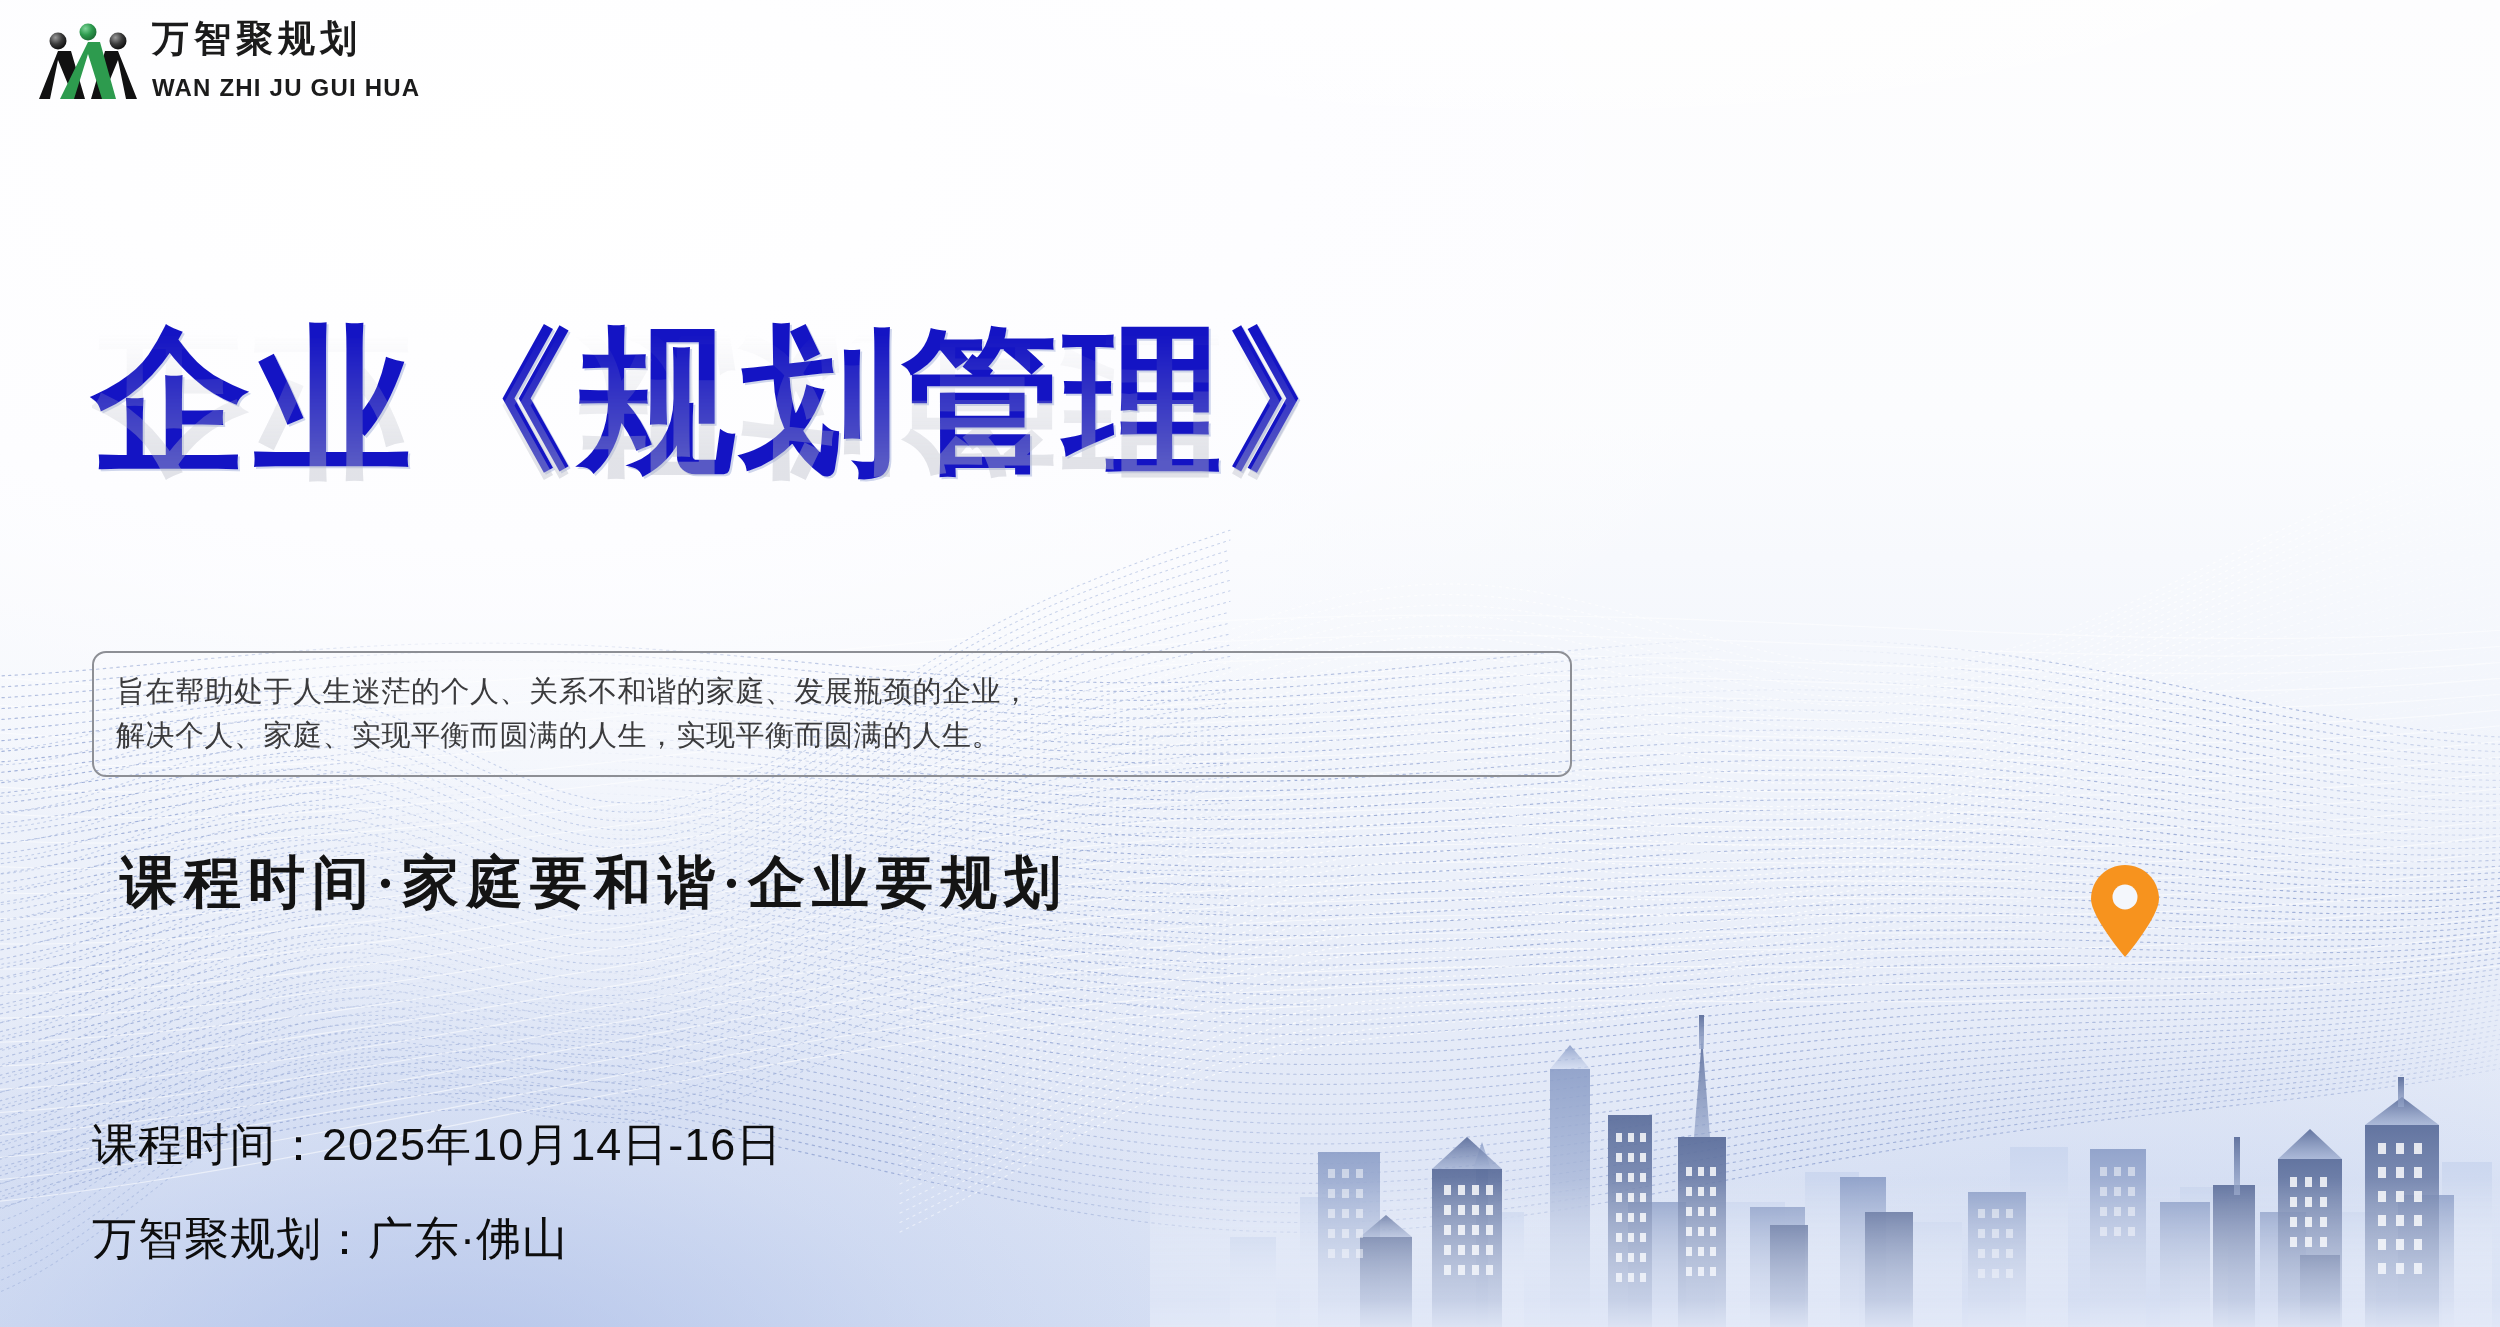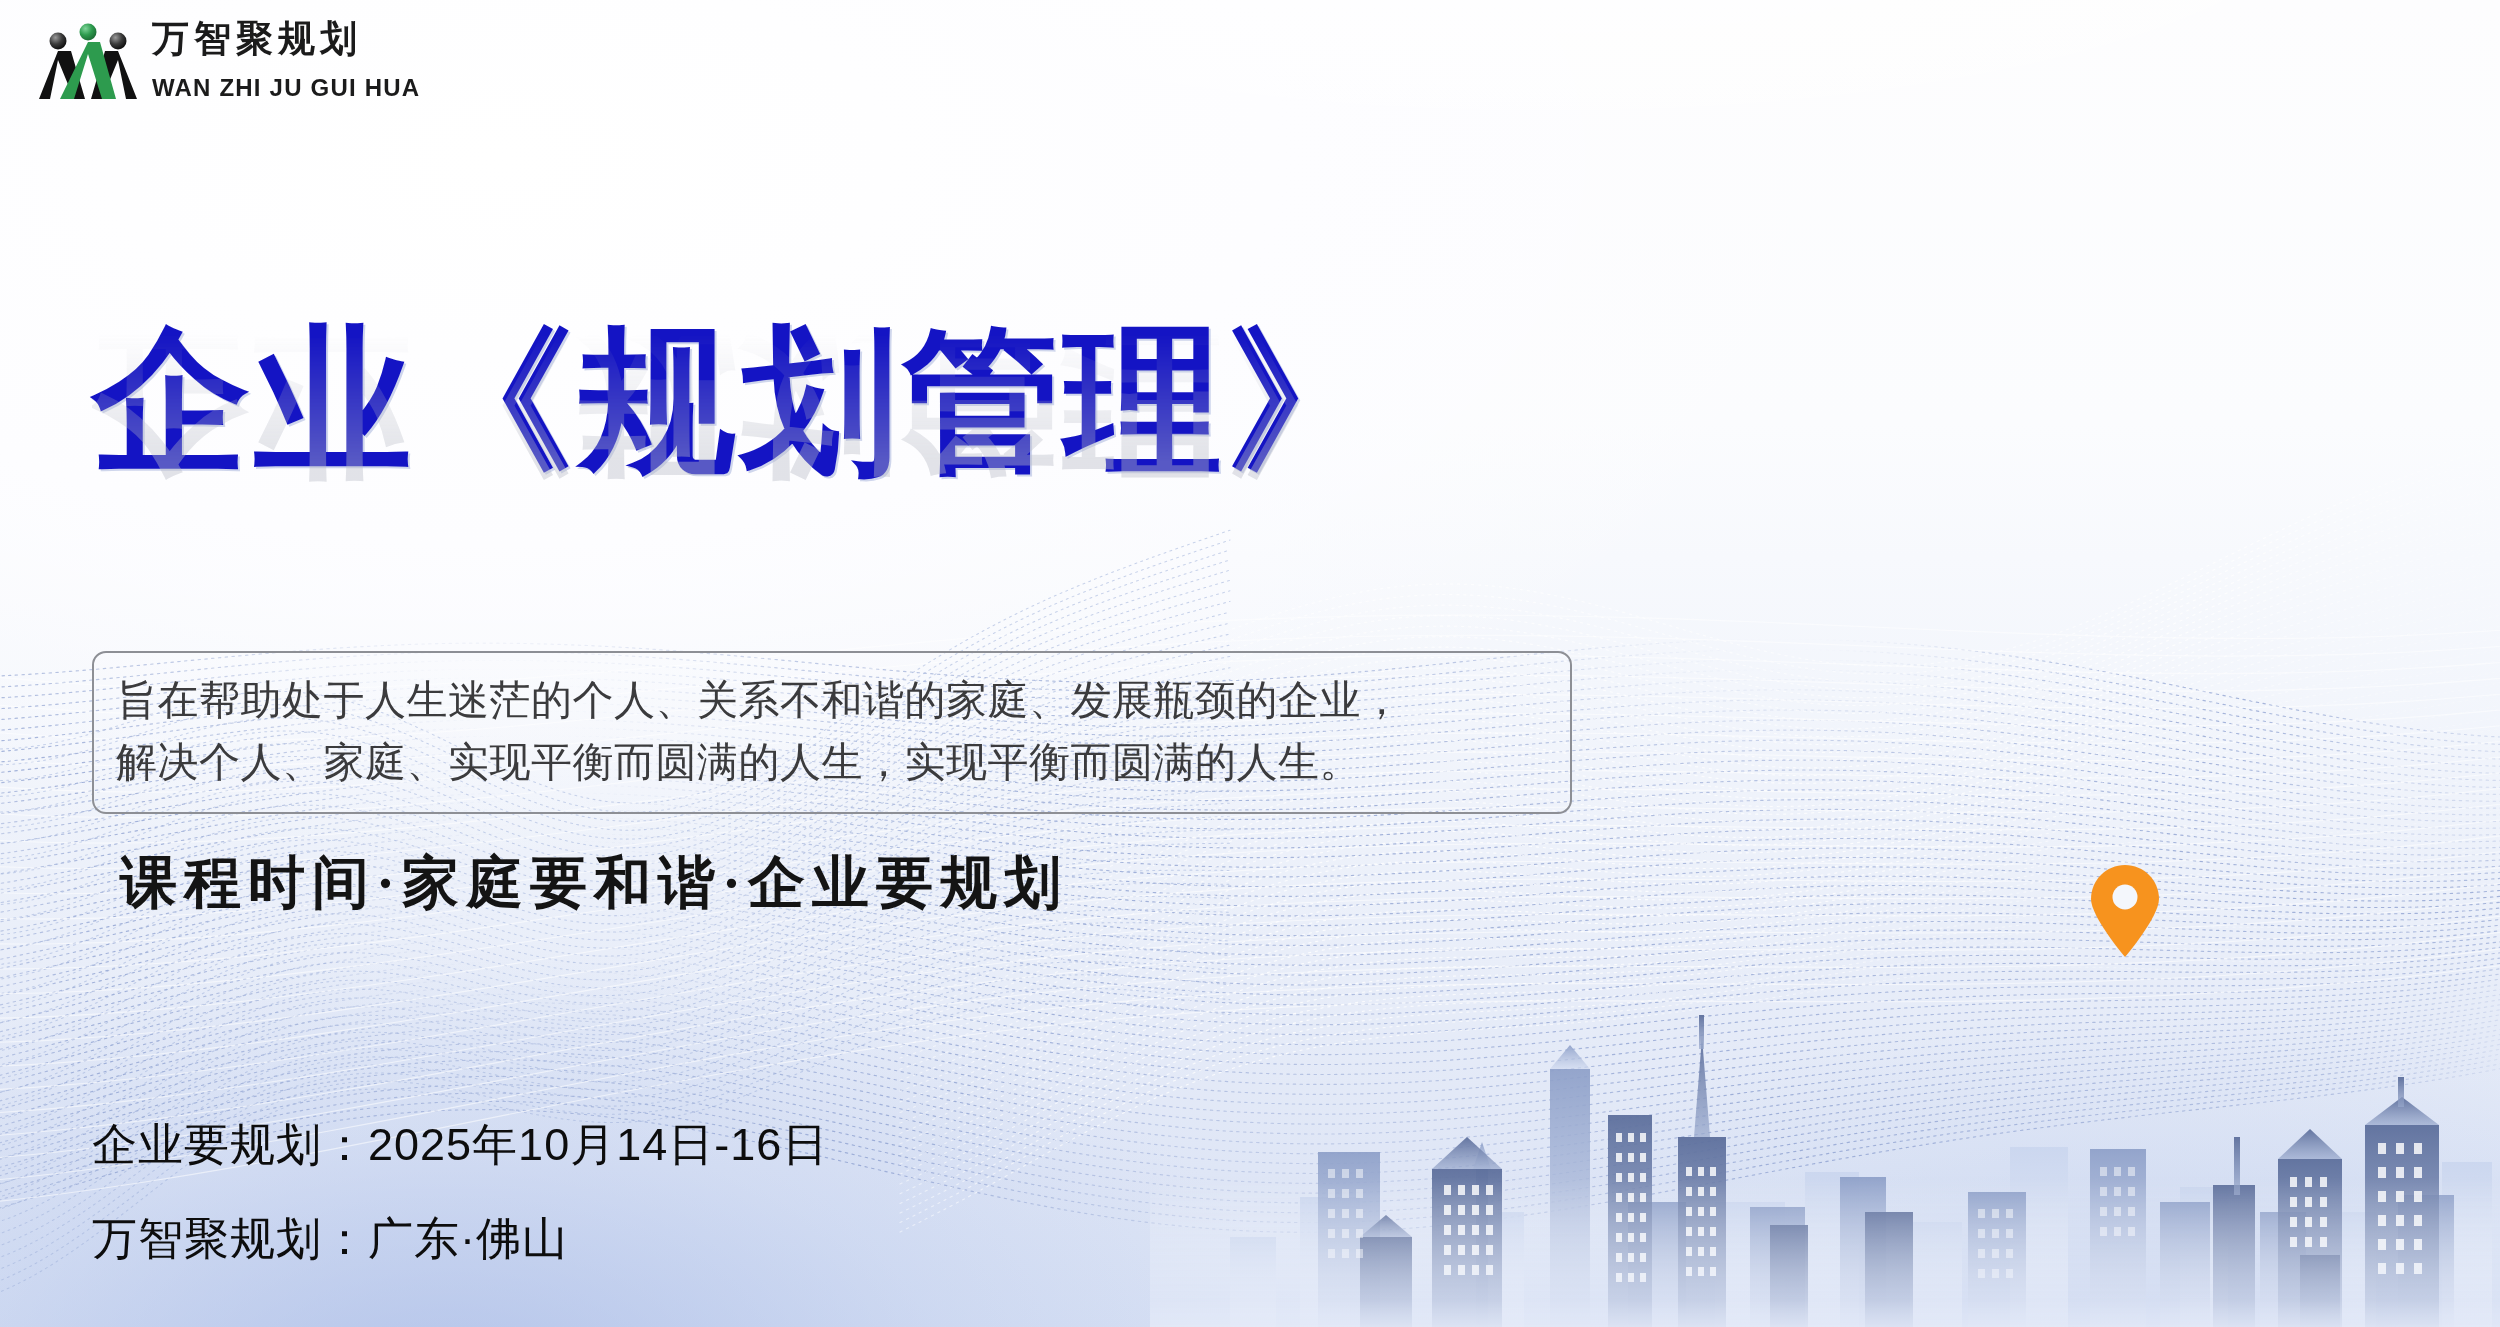--- a/index.html
+++ b/index.html
@@ -70,21 +70,21 @@
 
   
   .desc-box{
     position:absolute; left:92px; top:651px; width:1480px;
     border:2px solid #8d8f95; border-radius:14px;
     padding:16px 22px 18px 22px;
     background:rgba(255,255,255,.04);
   }
   .desc-line{
     font-family:"Liberation Serif","DejaVu Serif",serif;
-    font-size:41px; color:#3b3b3d; line-height:1.52; letter-spacing:.5px; white-space:nowrap;
+    font-size:29px; color:#3b3b3d; line-height:1.52; letter-spacing:.5px; white-space:nowrap;
   }
 
   
   .tagline{
     position:absolute; left:120px; top:845px;
     font-family:"Liberation Serif","DejaVu Serif",serif;
     font-size:57px; font-weight:700; color:#141414; letter-spacing:7px; white-space:nowrap;
   }
 
   
@@ -599,17 +599,17 @@
   <div class="tagline">课程时间·家庭要和谐·企业要规划</div>
 
   <div class="loc-group">
     <svg class="loc-pin" viewBox="0 0 72 92" xmlns="http://www.w3.org/2000/svg">
       <path d="M36 92 C36 92 70 52 70 34 C70 15.2 54.8 0 36 0 C17.2 0 2 15.2 2 34 C2 52 36 92 36 92 Z" fill="#f7931e"></path>
       <circle cx="36" cy="32" r="12.5" fill="#f4f7fc"></circle>
     </svg>
   </div>
 
   <div class="course-info">
-    <div class="course-row">企业要规划：2025年10月14日-16日</div>
+    <div class="course-row">课程时间：2025年10月14日-16日</div>
     <div class="course-row">万智聚规划：广东·佛山</div>
   </div>
 
 </div>
 
 </body></html>

